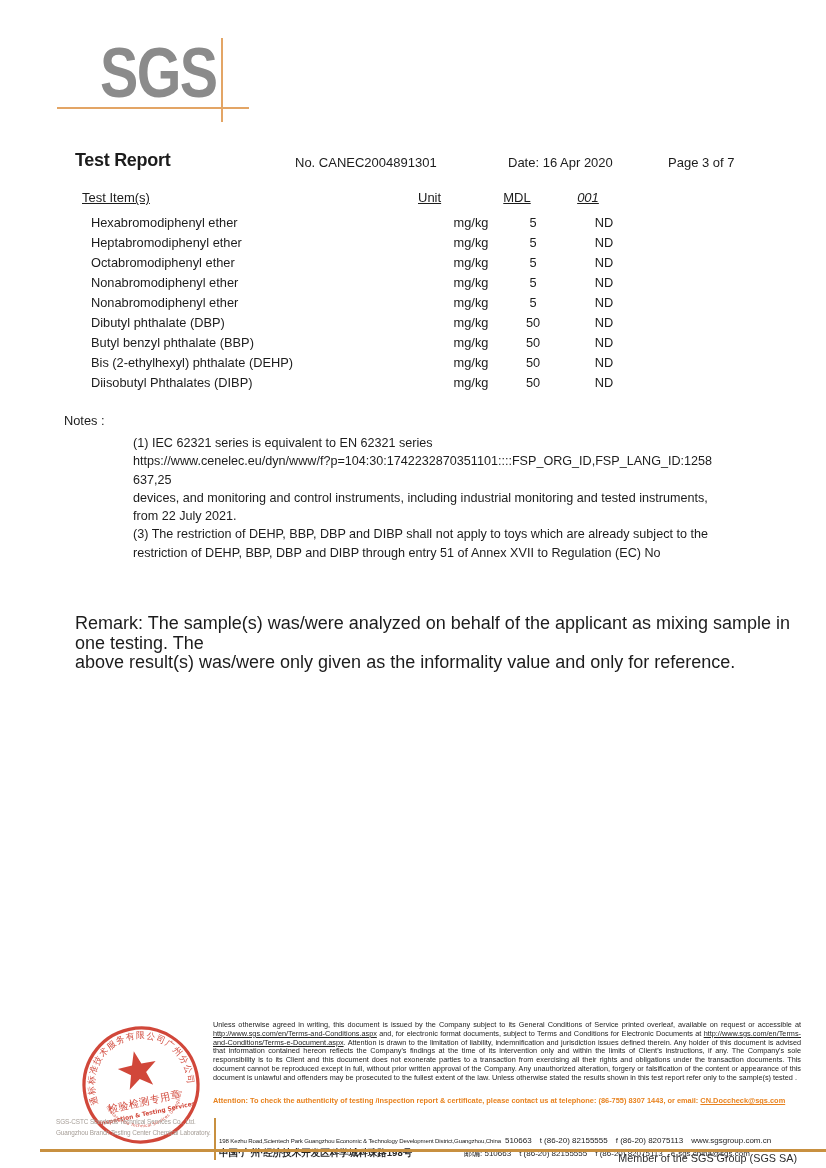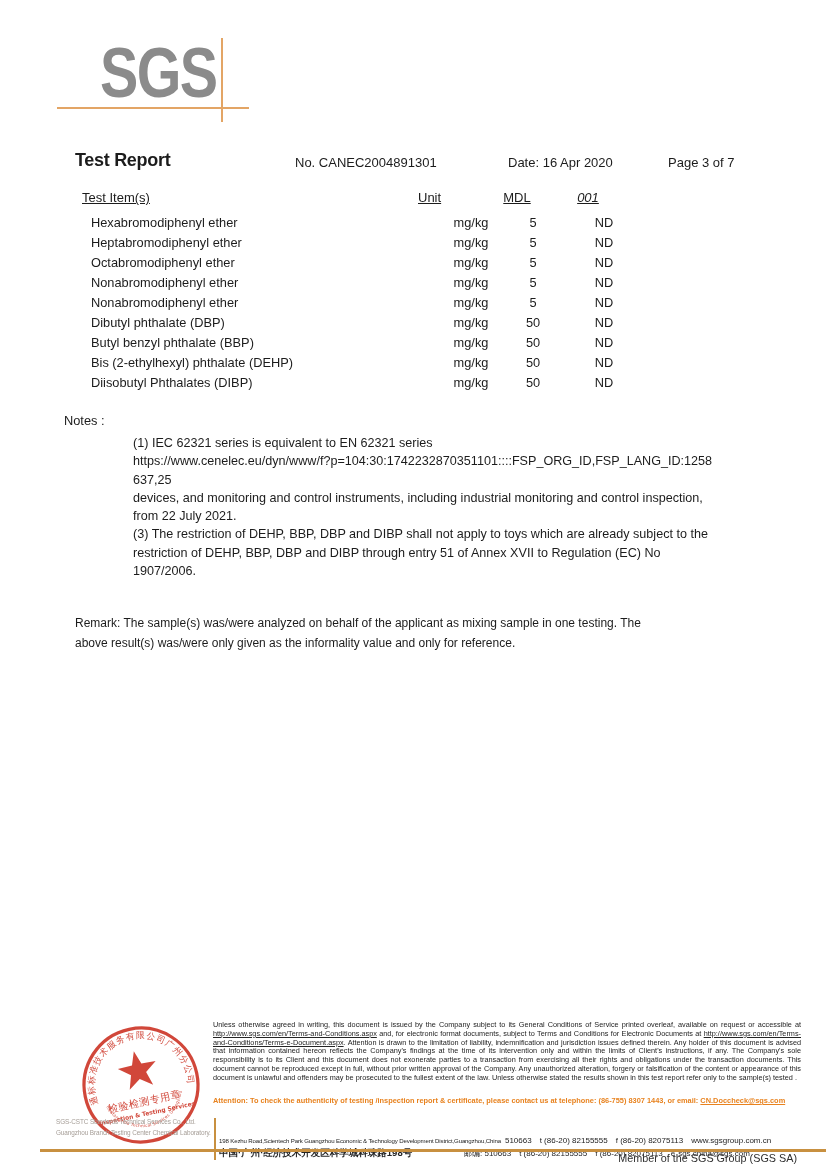--- a/index.html
+++ b/index.html
@@ -39,21 +39,21 @@
   .hd-res  { position:absolute; left:556px; width:64px; top:0; text-align:center; }
   .hd-unit span, .hd-mdl span { text-decoration:underline; }
   .hd-res span { text-decoration:underline; font-style:italic; }
 
   
   .notes-label { left:64px; top:413px; font-size:12.8px; }
   .notes-lines { left:133px; top:434px; font-size:12.6px; }
   .notes-lines div { height:18.3px; line-height:18.3px; white-space:nowrap; }
 
   
-  .remark { left:75px; top:614px; width:720px; font-size:12px; }
+  .remark { left:75px; top:614px; width:720px; font-size:18px; }
   .remark div { line-height:19.5px; }
 
   
   .seal { left:80px; top:1024px; width:122px; height:122px; transform:rotate(-12deg); opacity:0.93; }
   .seal-company {
     left:56px; top:1116px; width:170px; font-size:6.4px; line-height:11px;
     color:#a59d96; letter-spacing:-0.1px;
   }
   .legal {
     left:213px; top:1021px; width:588px; font-size:7.3px; line-height:8.75px;
@@ -152,25 +152,24 @@
       <span class="c-mdl">50</span>
       <span class="c-res">ND</span>
     </div>
   </div>
 
   <div class="abs notes-label">Notes :</div>
   <div class="abs notes-lines">
     <div>(1) IEC 62321 series is equivalent to EN 62321 series</div>
     <div>https://www.cenelec.eu/dyn/www/f?p=104:30:1742232870351101::::FSP_ORG_ID,FSP_LANG_ID:1258</div>
     <div>637,25</div>
-    <div>devices, and monitoring and control instruments, including industrial monitoring and control inspection,</div>
+    <div>devices, and monitoring and control instruments, including industrial monitoring and tested instruments,</div>
     <div>from 22 July 2021.</div>
     <div>(3) The restriction of DEHP, BBP, DBP and DIBP shall not apply to toys which are already subject to the</div>
     <div>restriction of DEHP, BBP, DBP and DIBP through entry 51 of Annex XVII to Regulation (EC) No</div>
-    <div>1907/2006.</div>
   </div>
 
   <div class="abs remark">
     <div>Remark: The sample(s) was/were analyzed on behalf of the applicant as mixing sample in one testing. The</div>
     <div>above result(s) was/were only given as the informality value and only for reference.</div>
   </div>
 
   <svg class="abs seal" viewBox="0 0 120 120">
     <circle cx="60" cy="60" r="56" fill="none" stroke="#ce3a2c" stroke-width="3.2"></circle>
     <defs>

